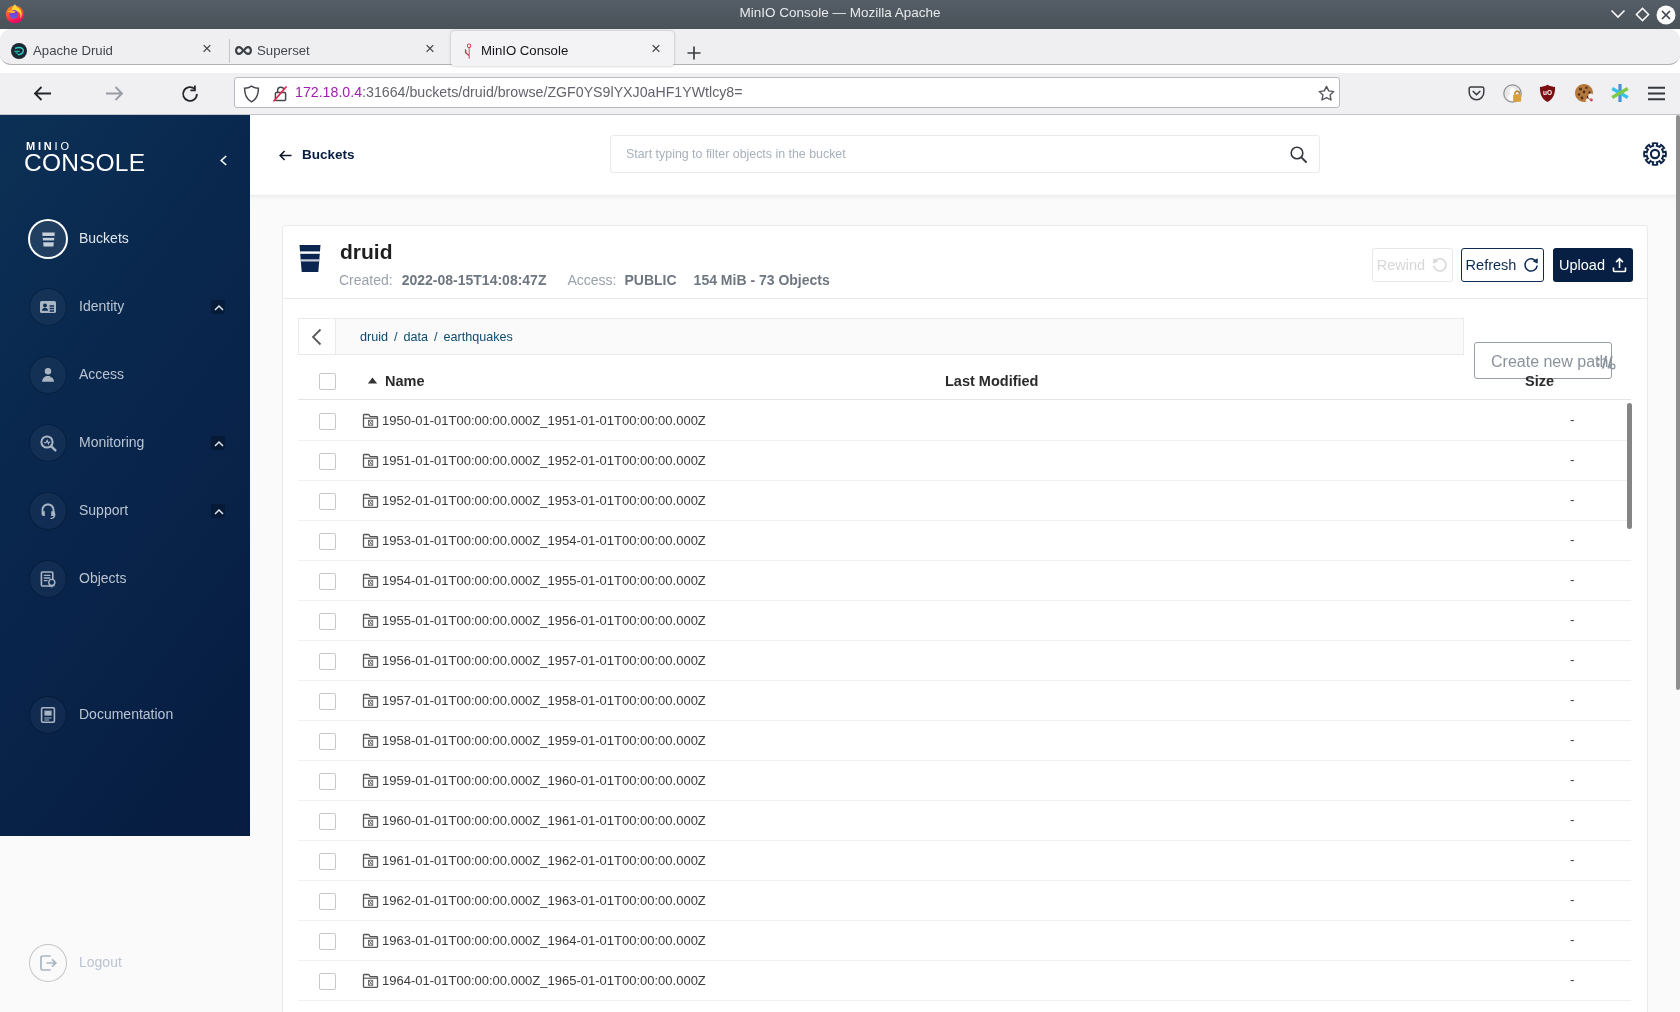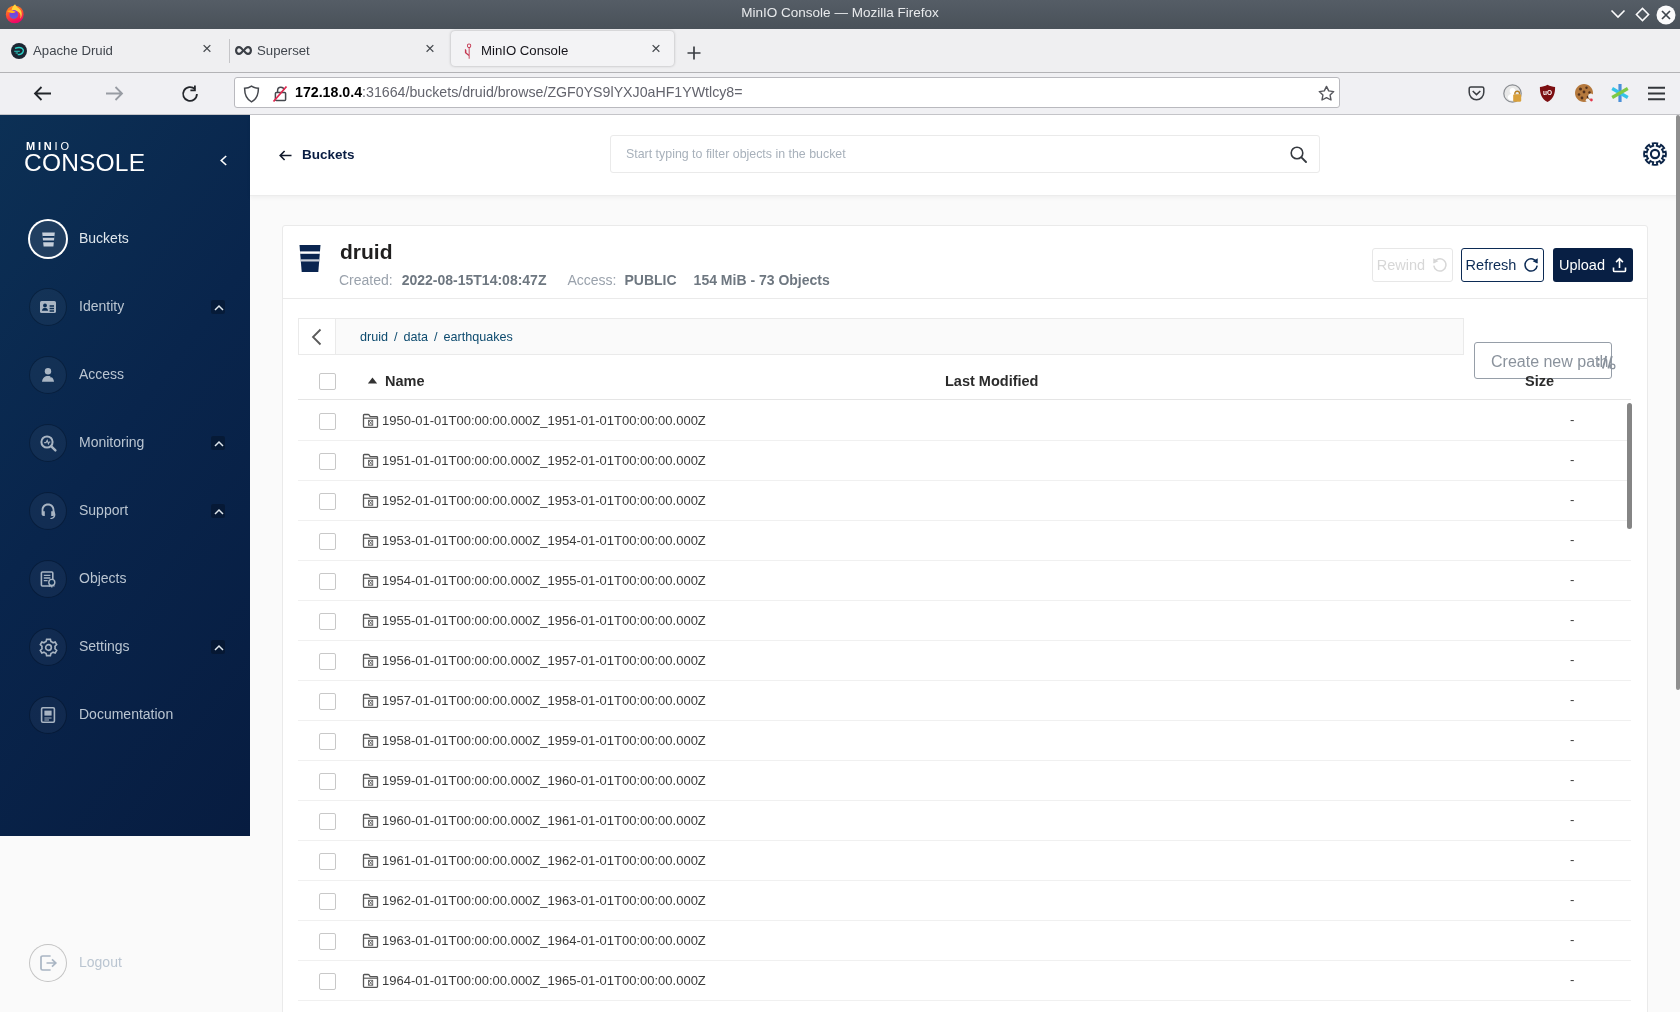--- a/index.html
+++ b/index.html
@@ -5,34 +5,34 @@
   * { margin:0; padding:0; box-sizing:border-box; }
   html,body { width:1680px; height:1012px; overflow:hidden; }
   body { font-family:"Liberation Sans", sans-serif; position:relative; background:#fff; }
   .abs { position:absolute; }
 
   
   #titlebar { position:absolute; left:0; top:0; width:1680px; height:29px;
     background:linear-gradient(#555d66,#495159); }
   #wtitle { position:absolute; left:0; right:0; top:4.5px; text-align:center;
     font-size:13.5px; color:#e8eaec; }
-  #tabbar { position:absolute; left:0; top:29px; width:1680px; height:44px;
-    background:#efeff1; border-bottom:1px solid #b3b3b6; }
+  #tabbar { position:absolute; left:0; top:29px; width:1680px; height:36px;
+    background:#efeff1; border-bottom:1px solid #b3b3b6;border-radius:11px; }
   .tabtxt { font-size:13.2px; color:#42474e; }
   #activetab { position:absolute; left:451px; top:2px; width:223px; height:35px;
     background:#f3f3f5; border-radius:4px; box-shadow:0 0 3px rgba(0,0,0,.28); }
   .tabclose { position:absolute; top:10px; width:20px; height:20px; font-size:17px;
     color:#45494e; text-align:center; line-height:19px; }
   .tabsep { position:absolute; top:10px; width:1px; height:24px; background:#c5c5c8; }
   #toolbar { position:absolute; left:0; top:73px; width:1680px; height:42px;
     background:#f0f0f3; border-bottom:1px solid #c5c5c9; }
   #urlbox { position:absolute; left:234px; top:4px; width:1106px; height:31px;
     background:#fff; border:1px solid #b9b9be; border-radius:3px; }
   #urltext { position:absolute; left:60px; top:6px; font-size:14.2px; color:#63646d; white-space:nowrap; }
-  #urltext b { color:#000000; font-weight:bold; }
+  #urltext b { color:#a21caf; font-weight:normal; }
 
   
   #app { position:absolute; left:0; top:115px; width:1680px; height:897px; background:#fafafa; }
   #sidebar { position:absolute; left:0; top:0; width:250px; height:721px;
     background:linear-gradient(127deg,#0c3055 0%,#09254c 45%,#071c40 100%); }
   .mitem { position:absolute; left:30px; width:220px; height:36px; }
   .mcirc { position:absolute; left:0; top:0; width:36px; height:36px; border-radius:50%;
     background:rgba(255,255,255,.04); box-shadow:0 0 0 1px rgba(0,0,0,.22); display:flex; align-items:center; justify-content:center; }
   .mcirc.active { box-shadow:0 0 0 2px #fff; background:rgba(255,255,255,.09); }
   .mlabel { position:absolute; left:49px; top:9px; font-size:14px; color:#bac5d1; }
@@ -102,21 +102,21 @@
         <stop offset="0%" stop-color="#8a2be2"></stop>
           <stop offset="100%" stop-color="#5a64d8"></stop>
       </linearGradient>
     </defs>
     <circle cx="12.3" cy="13" r="10.2" fill="url(#ffbody)"></circle>
     <path d="M8.6 8 C9.4 4.6 11 2.6 12.6 1.4 C13 3 14 4.2 15.6 5 C18 6.2 19.6 8.4 20.1 11 C20.6 14 19.8 16.6 18.6 18 C19.4 14.6 18.8 11.8 16.8 10.4 C14.8 9 12.4 9.4 10.8 10.2 Z" fill="#ffd43d"></path>
     <path d="M12.6 1.4 C13 3 14 4.2 15.6 5 C14.4 5.2 13.4 5 12.4 4.4 Z" fill="#ffd43d"></path>
     <circle cx="11.2" cy="13" r="5" fill="url(#ffglobe)"></circle>
     <path d="M3.6 9.4 C5.8 8.2 8.2 8 10.6 8.8 L13.6 10 C12 11.4 9.6 11.8 7.4 11.2 Z" fill="#ffb31f"></path>
   </svg>
-  <div id="wtitle">MinIO Console — Mozilla Firefox</div>
+  <div id="wtitle">MinIO Console — Mozilla Apache</div>
   <svg class="abs" style="left:1610px;top:9px" width="16" height="10" viewBox="0 0 16 10">
     <path d="M1.5 1.5 L8 8 L14.5 1.5" fill="none" stroke="#fbfbfc" stroke-width="1.6"></path>
   </svg>
   <svg class="abs" style="left:1635px;top:7px" width="15" height="15" viewBox="0 0 15 15">
     <rect x="3.2" y="3.2" width="8.6" height="8.6" fill="none" stroke="#fbfbfc" stroke-width="1.5" transform="rotate(45 7.5 7.5)"></rect>
   </svg>
   <svg class="abs" style="left:1656px;top:5px" width="20" height="20" viewBox="0 0 20 20">
     <circle cx="10" cy="10" r="9.5" fill="#fbfbfc"></circle>
     <path d="M6 6 L14 14 M14 6 L6 14" stroke="#3e454d" stroke-width="1.7"></path>
   </svg>
@@ -294,34 +294,20 @@
         <svg width="18" height="18" viewBox="0 0 18 18">
             <rect x="2.4" y="2" width="11.4" height="14" rx="1" fill="none" stroke="#a9b5c3" stroke-width="1.6"></rect>
             <path d="M4.8 5.4 L11.4 5.4 M4.8 8 L11.4 8 M4.8 10.6 L8.6 10.6" stroke="#a9b5c3" stroke-width="1.3"></path>
             <circle cx="12.8" cy="12.4" r="3" fill="#0b2d52" stroke="#a9b5c3" stroke-width="1.4"></circle>
             <path d="M12.8 15.4 L12.8 17.4 M11.3 14.8 L10.4 16.6 M14.3 14.8 L15.2 16.6" stroke="#a9b5c3" stroke-width="1.2"></path>
           </svg>
       </div>
       <div class="mlabel">Objects</div>
     </div>
 
-    <div class="mitem" style="top:514px">
-      <div class="mcirc">
-        <svg width="19" height="19" viewBox="0 0 20 20">
-            <path d="M10 1.4 L12 1.4 L12.6 3.8 A6.6 6.6 0 0 1 14.7 5 L17 4.2 L18.6 6.9 L16.8 8.6 A6.6 6.6 0 0 1 16.8 11.4 L18.6 13.1 L17 15.8 L14.7 15 A6.6 6.6 0 0 1 12.6 16.2 L12 18.6 L8 18.6 L7.4 16.2 A6.6 6.6 0 0 1 5.3 15 L3 15.8 L1.4 13.1 L3.2 11.4 A6.6 6.6 0 0 1 3.2 8.6 L1.4 6.9 L3 4.2 L5.3 5 A6.6 6.6 0 0 1 7.4 3.8 L8 1.4 Z" fill="none" stroke="#a9b5c3" stroke-width="1.7"></path>
-            <circle cx="10" cy="10" r="3" fill="none" stroke="#a9b5c3" stroke-width="1.7"></circle>
-          </svg>
-      </div>
-      <div class="mlabel">Settings</div>
-      <div class="mcaret">
-          <svg width="10" height="8" viewBox="0 0 10 8">
-            <path d="M1 6 L5 2 L9 6" fill="none" stroke="#dfe6ec" stroke-width="1.5"></path>
-          </svg>
-        </div>
-    </div>
 
     <div class="mitem" style="top:582px">
       <div class="mcirc">
         <svg width="18" height="18" viewBox="0 0 18 18">
             <rect x="2.6" y="1.8" width="12.8" height="14.4" rx="1.2" fill="none" stroke="#a9b5c3" stroke-width="1.6"></rect>
             <rect x="5.4" y="4.6" width="7.2" height="5" fill="#a9b5c3"></rect>
             <path d="M5.4 12 L12.6 12 M5.4 14 L10 14" stroke="#a9b5c3" stroke-width="1.2"></path>
           </svg>
       </div>
       <div class="mlabel">Documentation</div>

